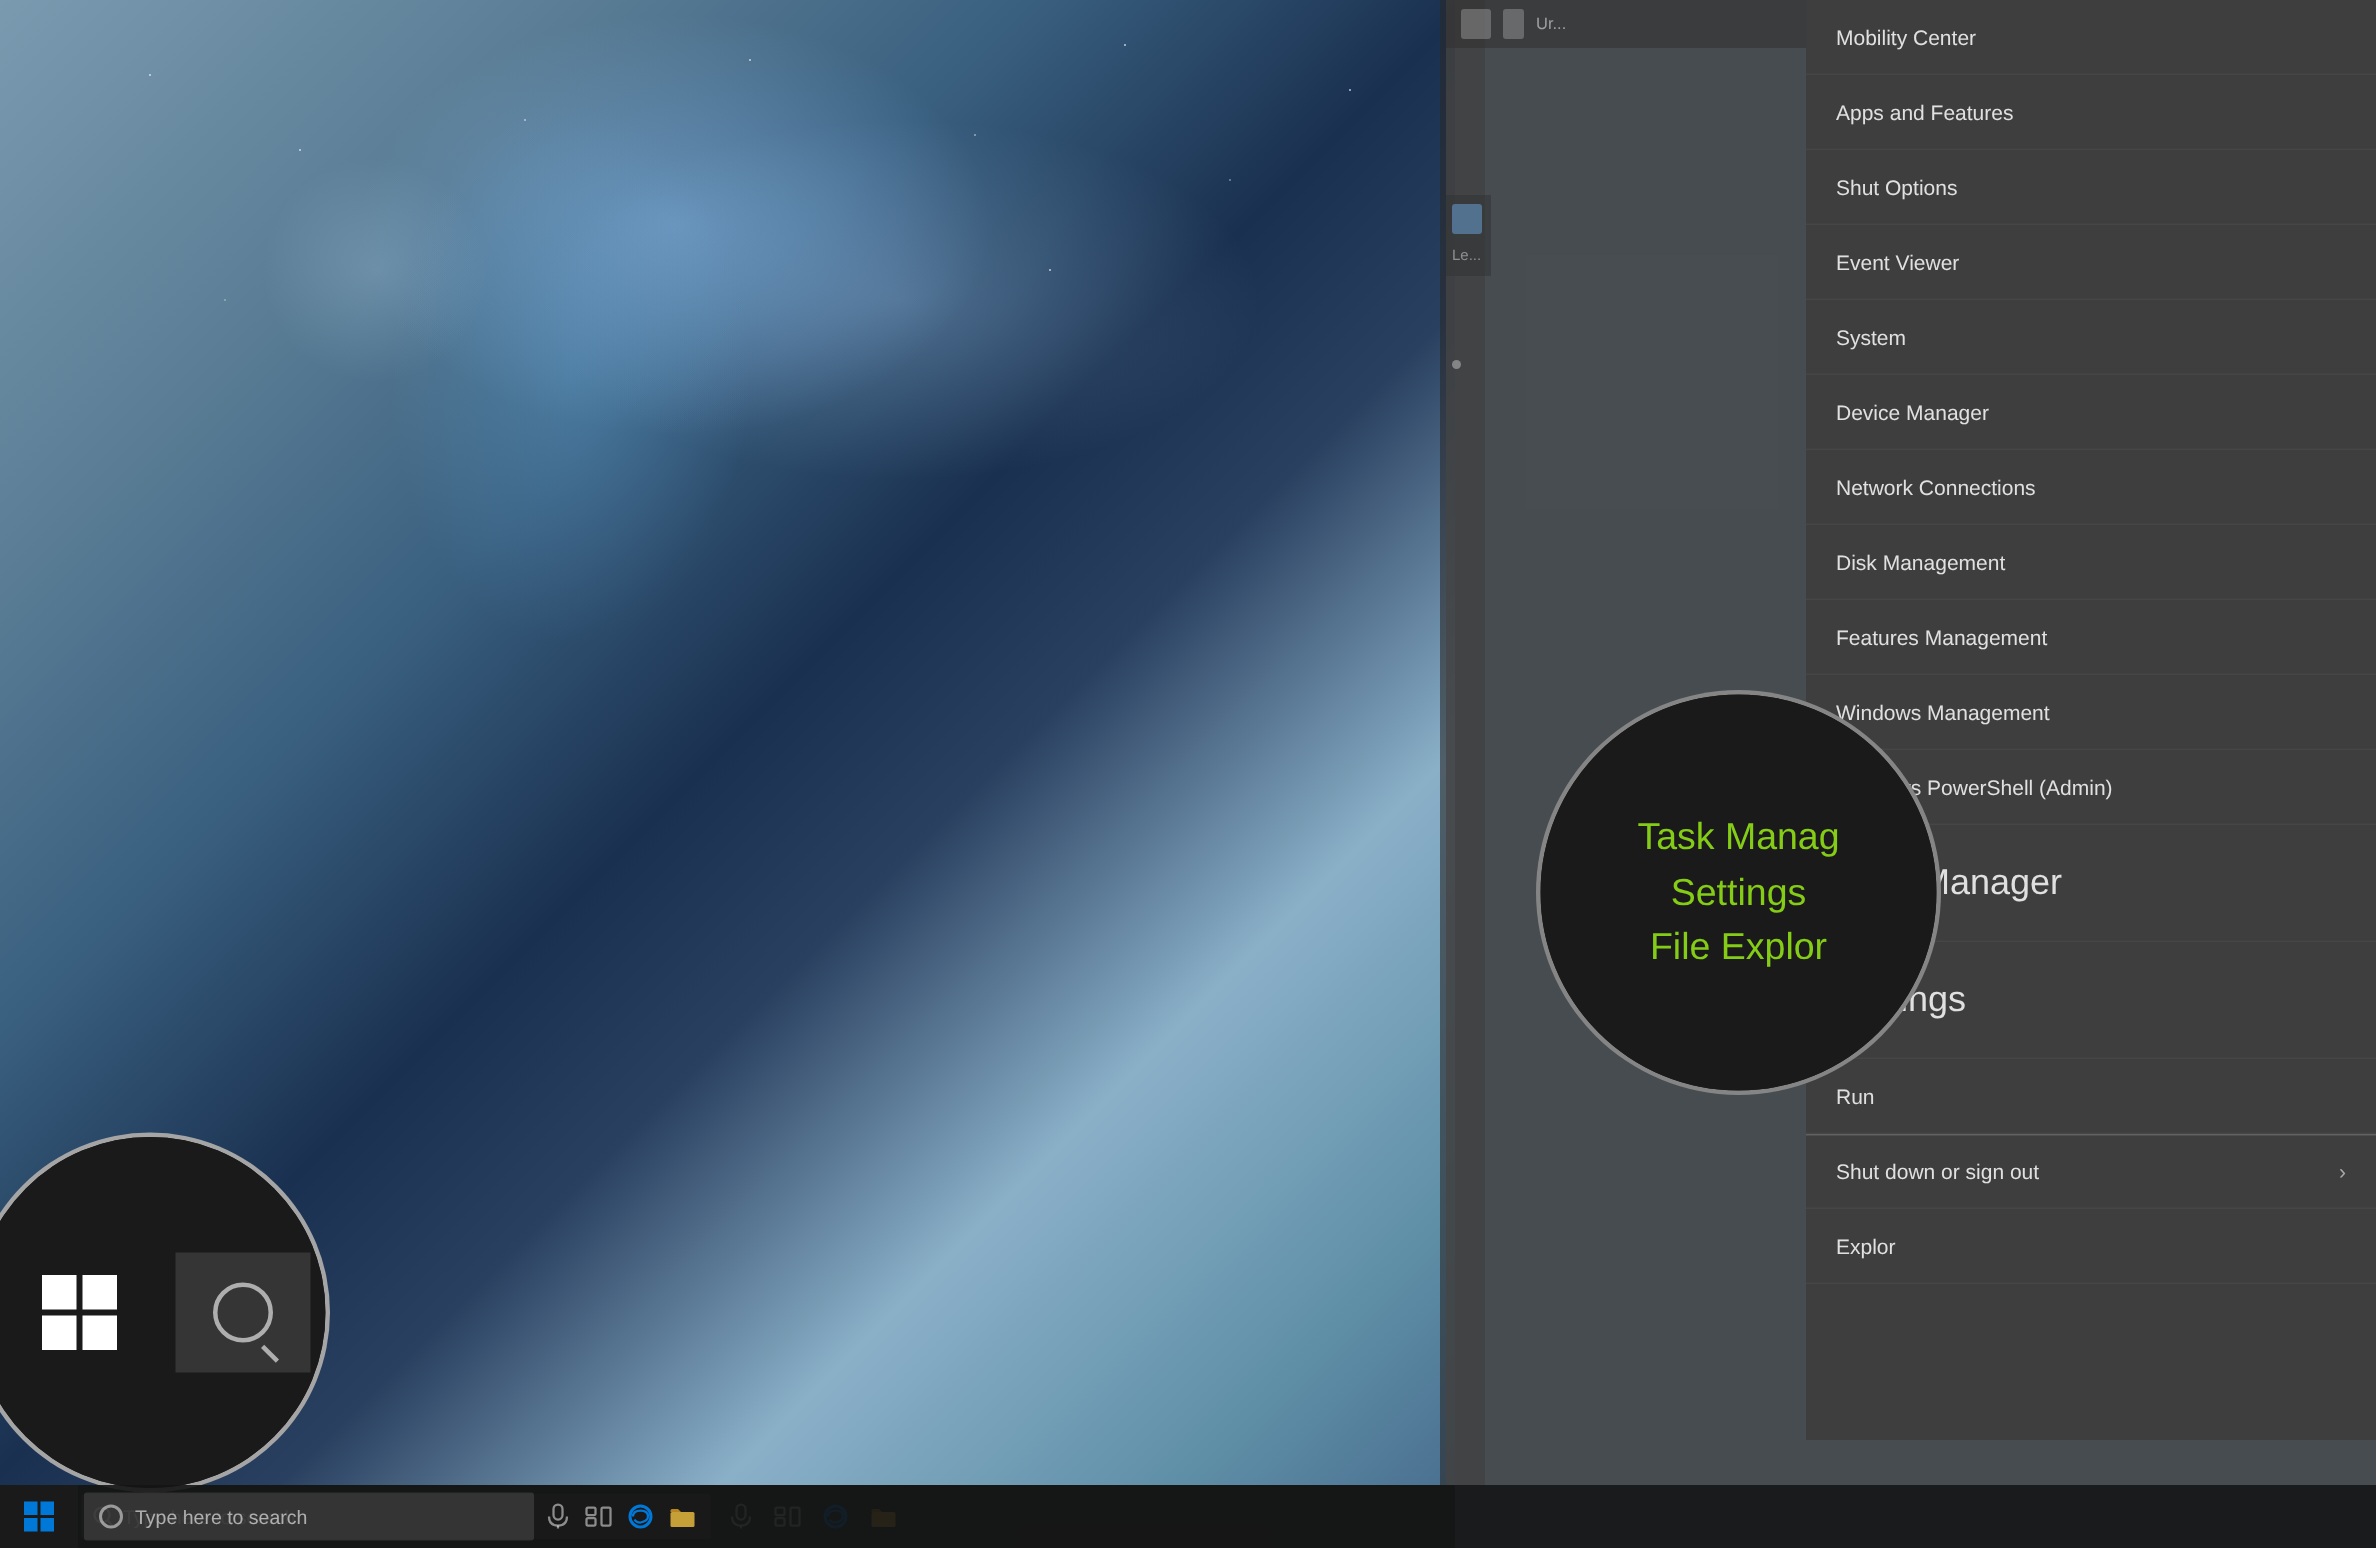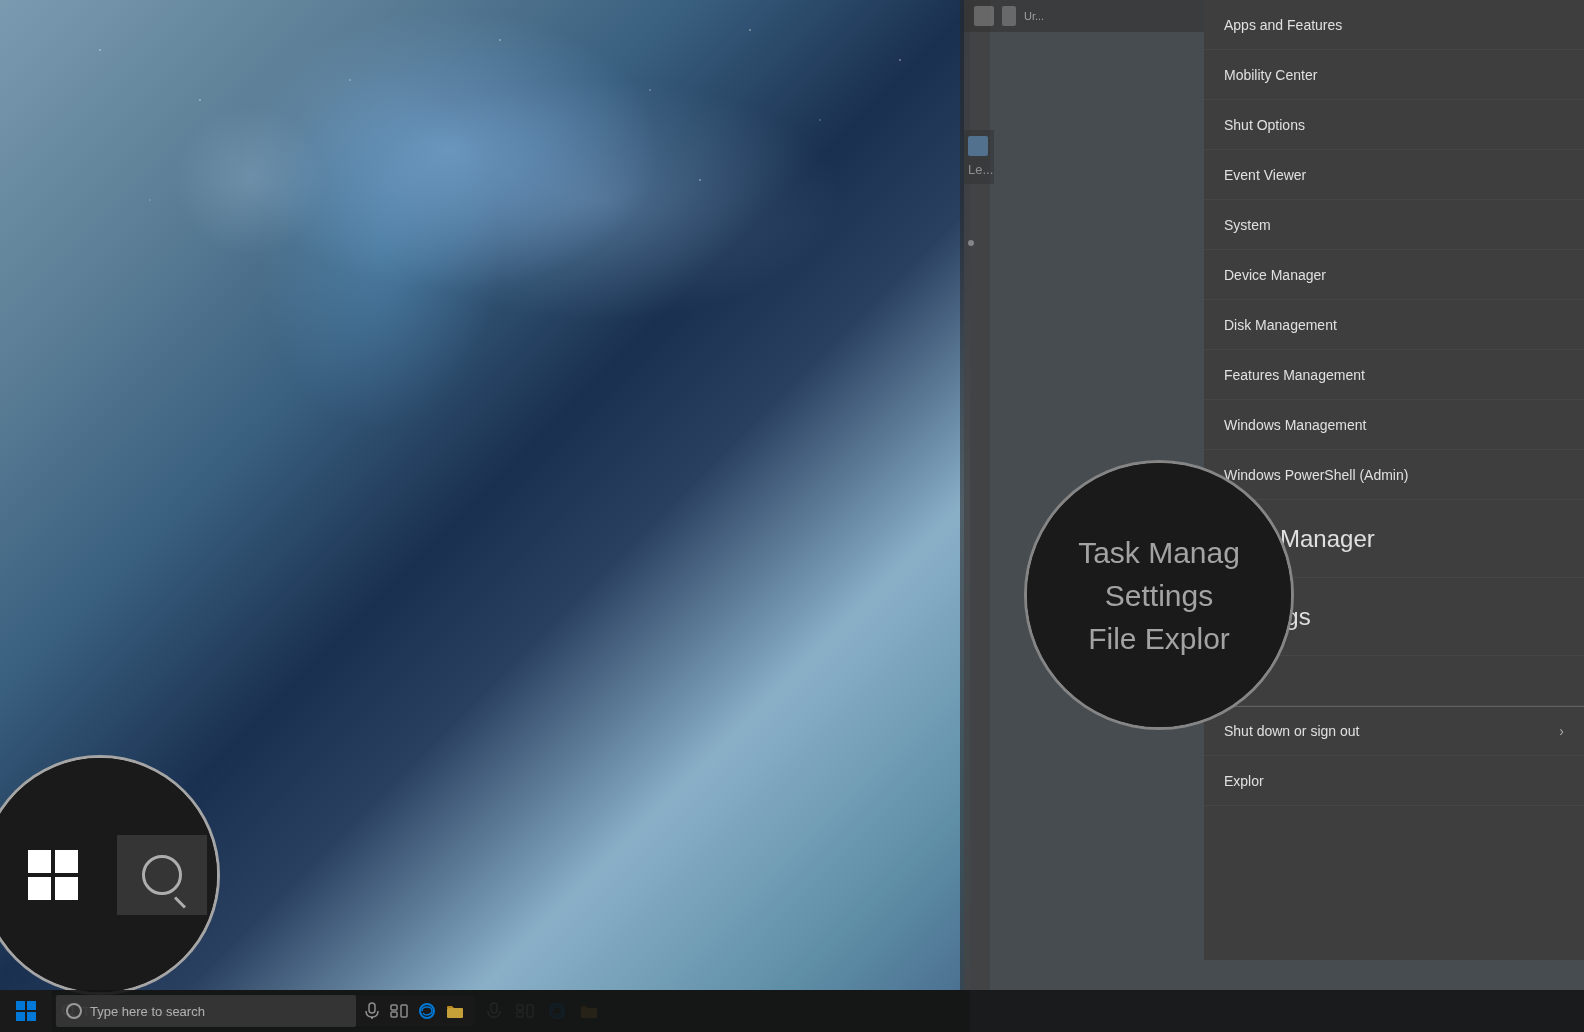--- a/index.html
+++ b/index.html
@@ -215,23 +215,23 @@
       background: #1a1a1a;
       display: flex;
       flex-direction: column;
       align-items: center;
       justify-content: center;
       gap: 4px;
       padding: 20px;
     }
 
     .zoom-menu-item-text {
-      font-size: 30px;
+      font-size: 25px;
       font-weight: 300;
-      color: #a3a3a3;
+      color: #84cc16;
       text-align: right;
       line-height: 1.3;
     }
 
     
     .taskbar-bottom {
       position: absolute;
       bottom: 0;
       left: 0;
       width: 1584px;
@@ -385,47 +385,50 @@
 <div style="position:absolute;right:0;top:0;width:620px;height:990px;background:rgba(70,70,70,0.75);">
 
   <div style="height:32px;background:rgba(50,50,50,0.6);display:flex;align-items:center;padding:0 10px;gap:8px;">
     <div class="strip-icon"></div>
     <div class="strip-icon" style="width:14px;"></div>
     <span style="color:rgba(200,200,200,0.7);font-size:11px;">Ur...</span>
   </div>
 
   <div style="position:absolute;left:0;top:130px;width:30px;background:rgba(50,50,50,0.5);padding:6px 4px;">
     <div style="width:20px;height:20px;background:rgba(100,150,200,0.6);border-radius:2px;margin-bottom:4px;"></div>
-    <span style="color:rgba(200,200,200,0.6);font-size:13px;">Le...</span>
+    <span style="color:rgba(200,200,200,0.6);font-size:10px;">Le...</span>
   </div>
 
   <div style="position:absolute;left:4px;top:240px;width:6px;height:6px;border-radius:50%;background:rgba(200,200,200,0.5);"></div>
 
 </div>
 
 <div style="position:absolute;right:0;top:0;width:380px;height:960px;background:rgba(62,62,62,0.97);">
 
   <div id="menu-items-container">
       <div style="height: 50px; display: flex; align-items: center; padding: 0px 20px; color: rgb(224, 224, 224); font-size: 14px; font-weight: 300; font-family: &quot;Segoe UI&quot;, sans-serif; cursor: pointer; border-bottom: 1px solid rgba(90, 90, 90, 0.3); justify-content: space-between;">
+        <span>Mobility Center</span>
+      </div>
+      <div style="height: 50px; display: flex; align-items: center; padding: 0px 20px; color: rgb(224, 224, 224); font-size: 14px; font-weight: 300; font-family: &quot;Segoe UI&quot;, sans-serif; cursor: pointer; border-bottom: 1px solid rgba(90, 90, 90, 0.3); justify-content: space-between;">
         <span>Apps and Features</span>
       </div>
       <div style="height: 50px; display: flex; align-items: center; padding: 0px 20px; color: rgb(224, 224, 224); font-size: 14px; font-weight: 300; font-family: &quot;Segoe UI&quot;, sans-serif; cursor: pointer; border-bottom: 1px solid rgba(90, 90, 90, 0.3); justify-content: space-between;">
-        <span>Mobility Center</span>
-      </div>
-      <div style="height: 50px; display: flex; align-items: center; padding: 0px 20px; color: rgb(224, 224, 224); font-size: 14px; font-weight: 300; font-family: &quot;Segoe UI&quot;, sans-serif; cursor: pointer; border-bottom: 1px solid rgba(90, 90, 90, 0.3); justify-content: space-between;">
         <span>Shut Options</span>
       </div>
       <div style="height: 50px; display: flex; align-items: center; padding: 0px 20px; color: rgb(224, 224, 224); font-size: 14px; font-weight: 300; font-family: &quot;Segoe UI&quot;, sans-serif; cursor: pointer; border-bottom: 1px solid rgba(90, 90, 90, 0.3); justify-content: space-between;">
         <span>Event Viewer</span>
       </div>
       <div style="height: 50px; display: flex; align-items: center; padding: 0px 20px; color: rgb(224, 224, 224); font-size: 14px; font-weight: 300; font-family: &quot;Segoe UI&quot;, sans-serif; cursor: pointer; border-bottom: 1px solid rgba(90, 90, 90, 0.3); justify-content: space-between;">
         <span>System</span>
       </div>
       <div style="height: 50px; display: flex; align-items: center; padding: 0px 20px; color: rgb(224, 224, 224); font-size: 14px; font-weight: 300; font-family: &quot;Segoe UI&quot;, sans-serif; cursor: pointer; border-bottom: 1px solid rgba(90, 90, 90, 0.3); justify-content: space-between;">
         <span>Device Manager</span>
+      </div>
+      <div style="height: 50px; display: flex; align-items: center; padding: 0px 20px; color: rgb(224, 224, 224); font-size: 14px; font-weight: 300; font-family: &quot;Segoe UI&quot;, sans-serif; cursor: pointer; border-bottom: 1px solid rgba(90, 90, 90, 0.3); justify-content: space-between;">
+        <span>Network Connections</span>
       </div>
       <div style="height: 50px; display: flex; align-items: center; padding: 0px 20px; color: rgb(224, 224, 224); font-size: 14px; font-weight: 300; font-family: &quot;Segoe UI&quot;, sans-serif; cursor: pointer; border-bottom: 1px solid rgba(90, 90, 90, 0.3); justify-content: space-between;">
         <span>Disk Management</span>
       </div>
       <div style="height: 50px; display: flex; align-items: center; padding: 0px 20px; color: rgb(224, 224, 224); font-size: 14px; font-weight: 300; font-family: &quot;Segoe UI&quot;, sans-serif; cursor: pointer; border-bottom: 1px solid rgba(90, 90, 90, 0.3); justify-content: space-between;">
         <span>Features Management</span>
       </div>
       <div style="height: 50px; display: flex; align-items: center; padding: 0px 20px; color: rgb(224, 224, 224); font-size: 14px; font-weight: 300; font-family: &quot;Segoe UI&quot;, sans-serif; cursor: pointer; border-bottom: 1px solid rgba(90, 90, 90, 0.3); justify-content: space-between;">
         <span>Windows Management</span>
       </div>

